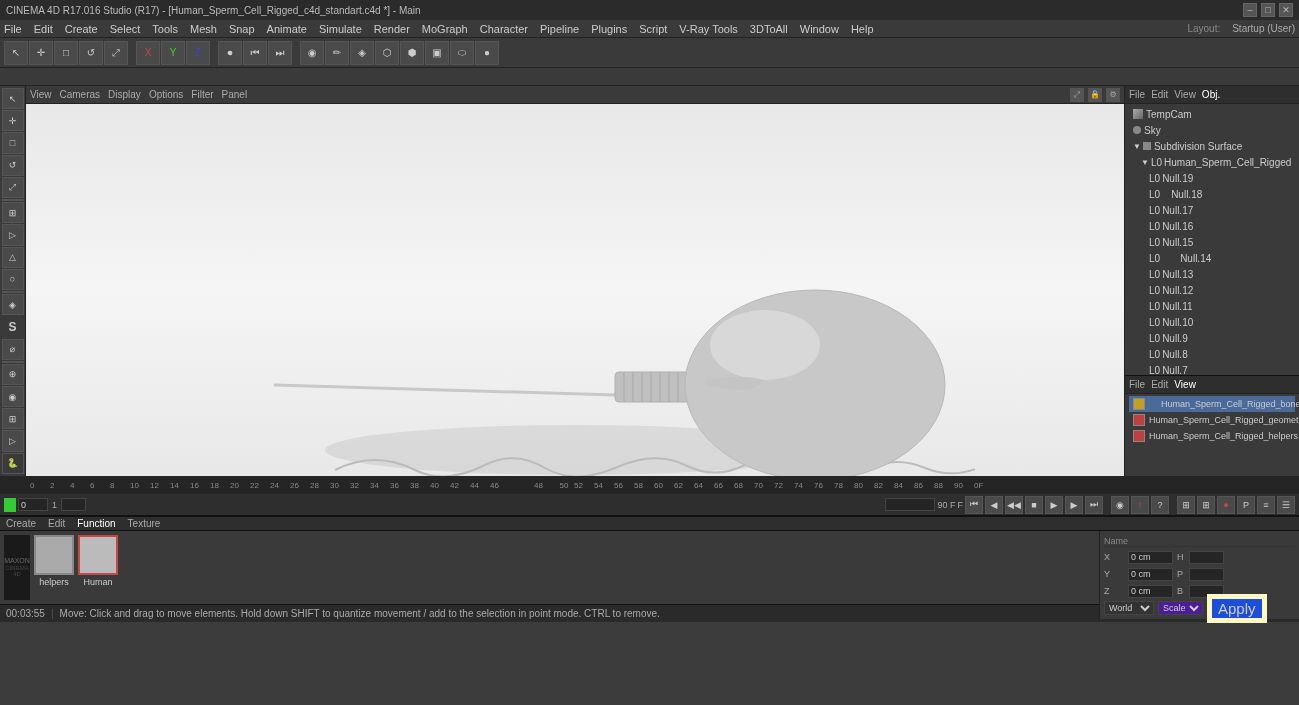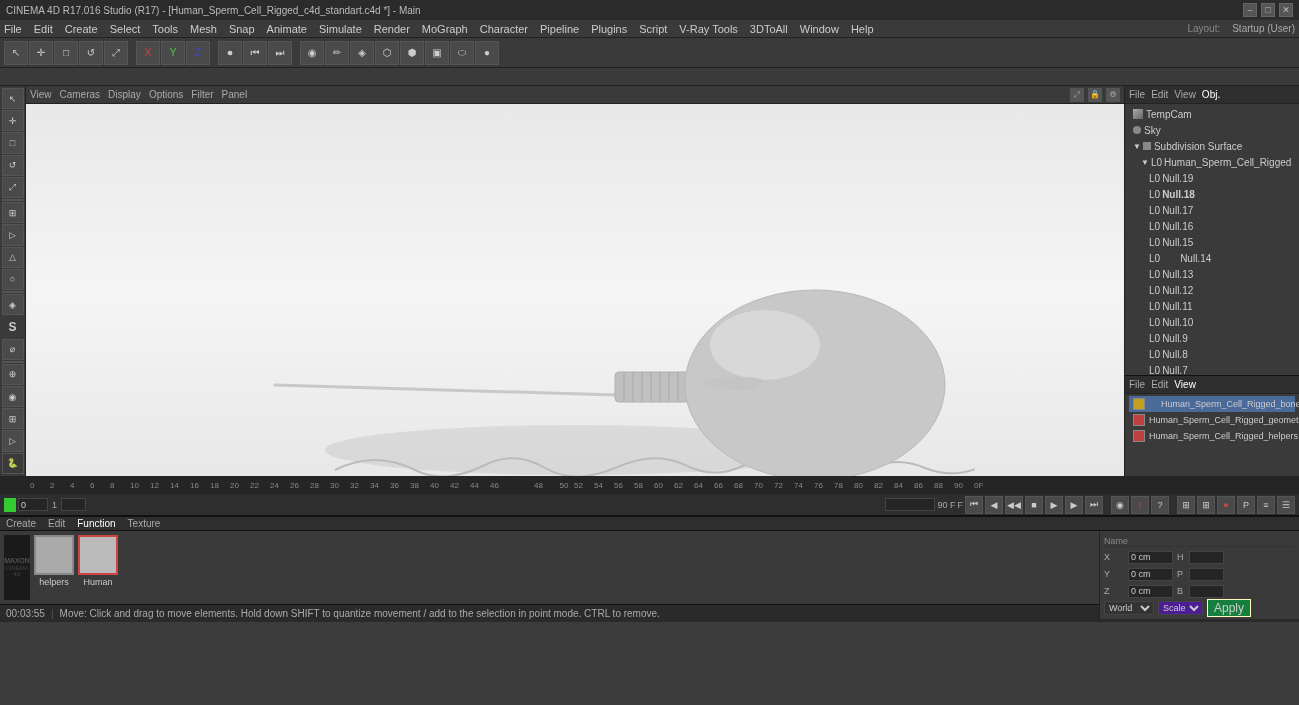--- a/index.html
+++ b/index.html
@@ -279,22 +279,22 @@
       gap: 4px;
       margin-bottom: 1px;
     }
     .attr-label { width: 20px; color: #aaa; }
     .attr-input {
       width: 45px; height: 13px;
       background: #252525; border: 1px solid #444;
       color: #ccc; font-size: 9px; padding: 0 2px;
     }
     .apply-btn {
-      background: #15803d; border: 1px solid #fef9c3;
-      color: #ccc; font-size: 12px; padding: 1px 6px;
+      background: #1d4ed8; border: 5px solid #fef9c3;
+      color: #ccc; font-size: 15px; padding: 1px 6px;
       cursor: pointer;
     }
   </style>
 </head>
 <body>
 
 <div id="titlebar">
   <span>CINEMA 4D R17.016 Studio (R17) - [Human_Sperm_Cell_Rigged_c4d_standart.c4d *] - Main</span>
   <div id="titlebar-controls">
     <span>–</span>
@@ -474,21 +474,21 @@
         <span style="margin-left:2px;">Human_Sperm_Cell_Rigged</span>
       </div>
       <div class="tree-item">
           <span class="indent" style="width:20px;"></span>
           <span>L0</span>
           <span style="margin-left:2px;">Null.19</span>
         </div>
       <div class="tree-item">
           <span class="indent" style="width:20px;"></span>
           <span>L0</span>
-          <span style="margin-left:2px;font-weight:bold;">Null.18</span>
+          <span style="margin-left:11px;">Null.18</span>
         </div>
       <div class="tree-item">
           <span class="indent" style="width:20px;"></span>
           <span>L0</span>
           <span style="margin-left:2px;">Null.17</span>
         </div>
       <div class="tree-item">
           <span class="indent" style="width:20px;"></span>
           <span>L0</span>
           <span style="margin-left:2px;">Null.16</span>

